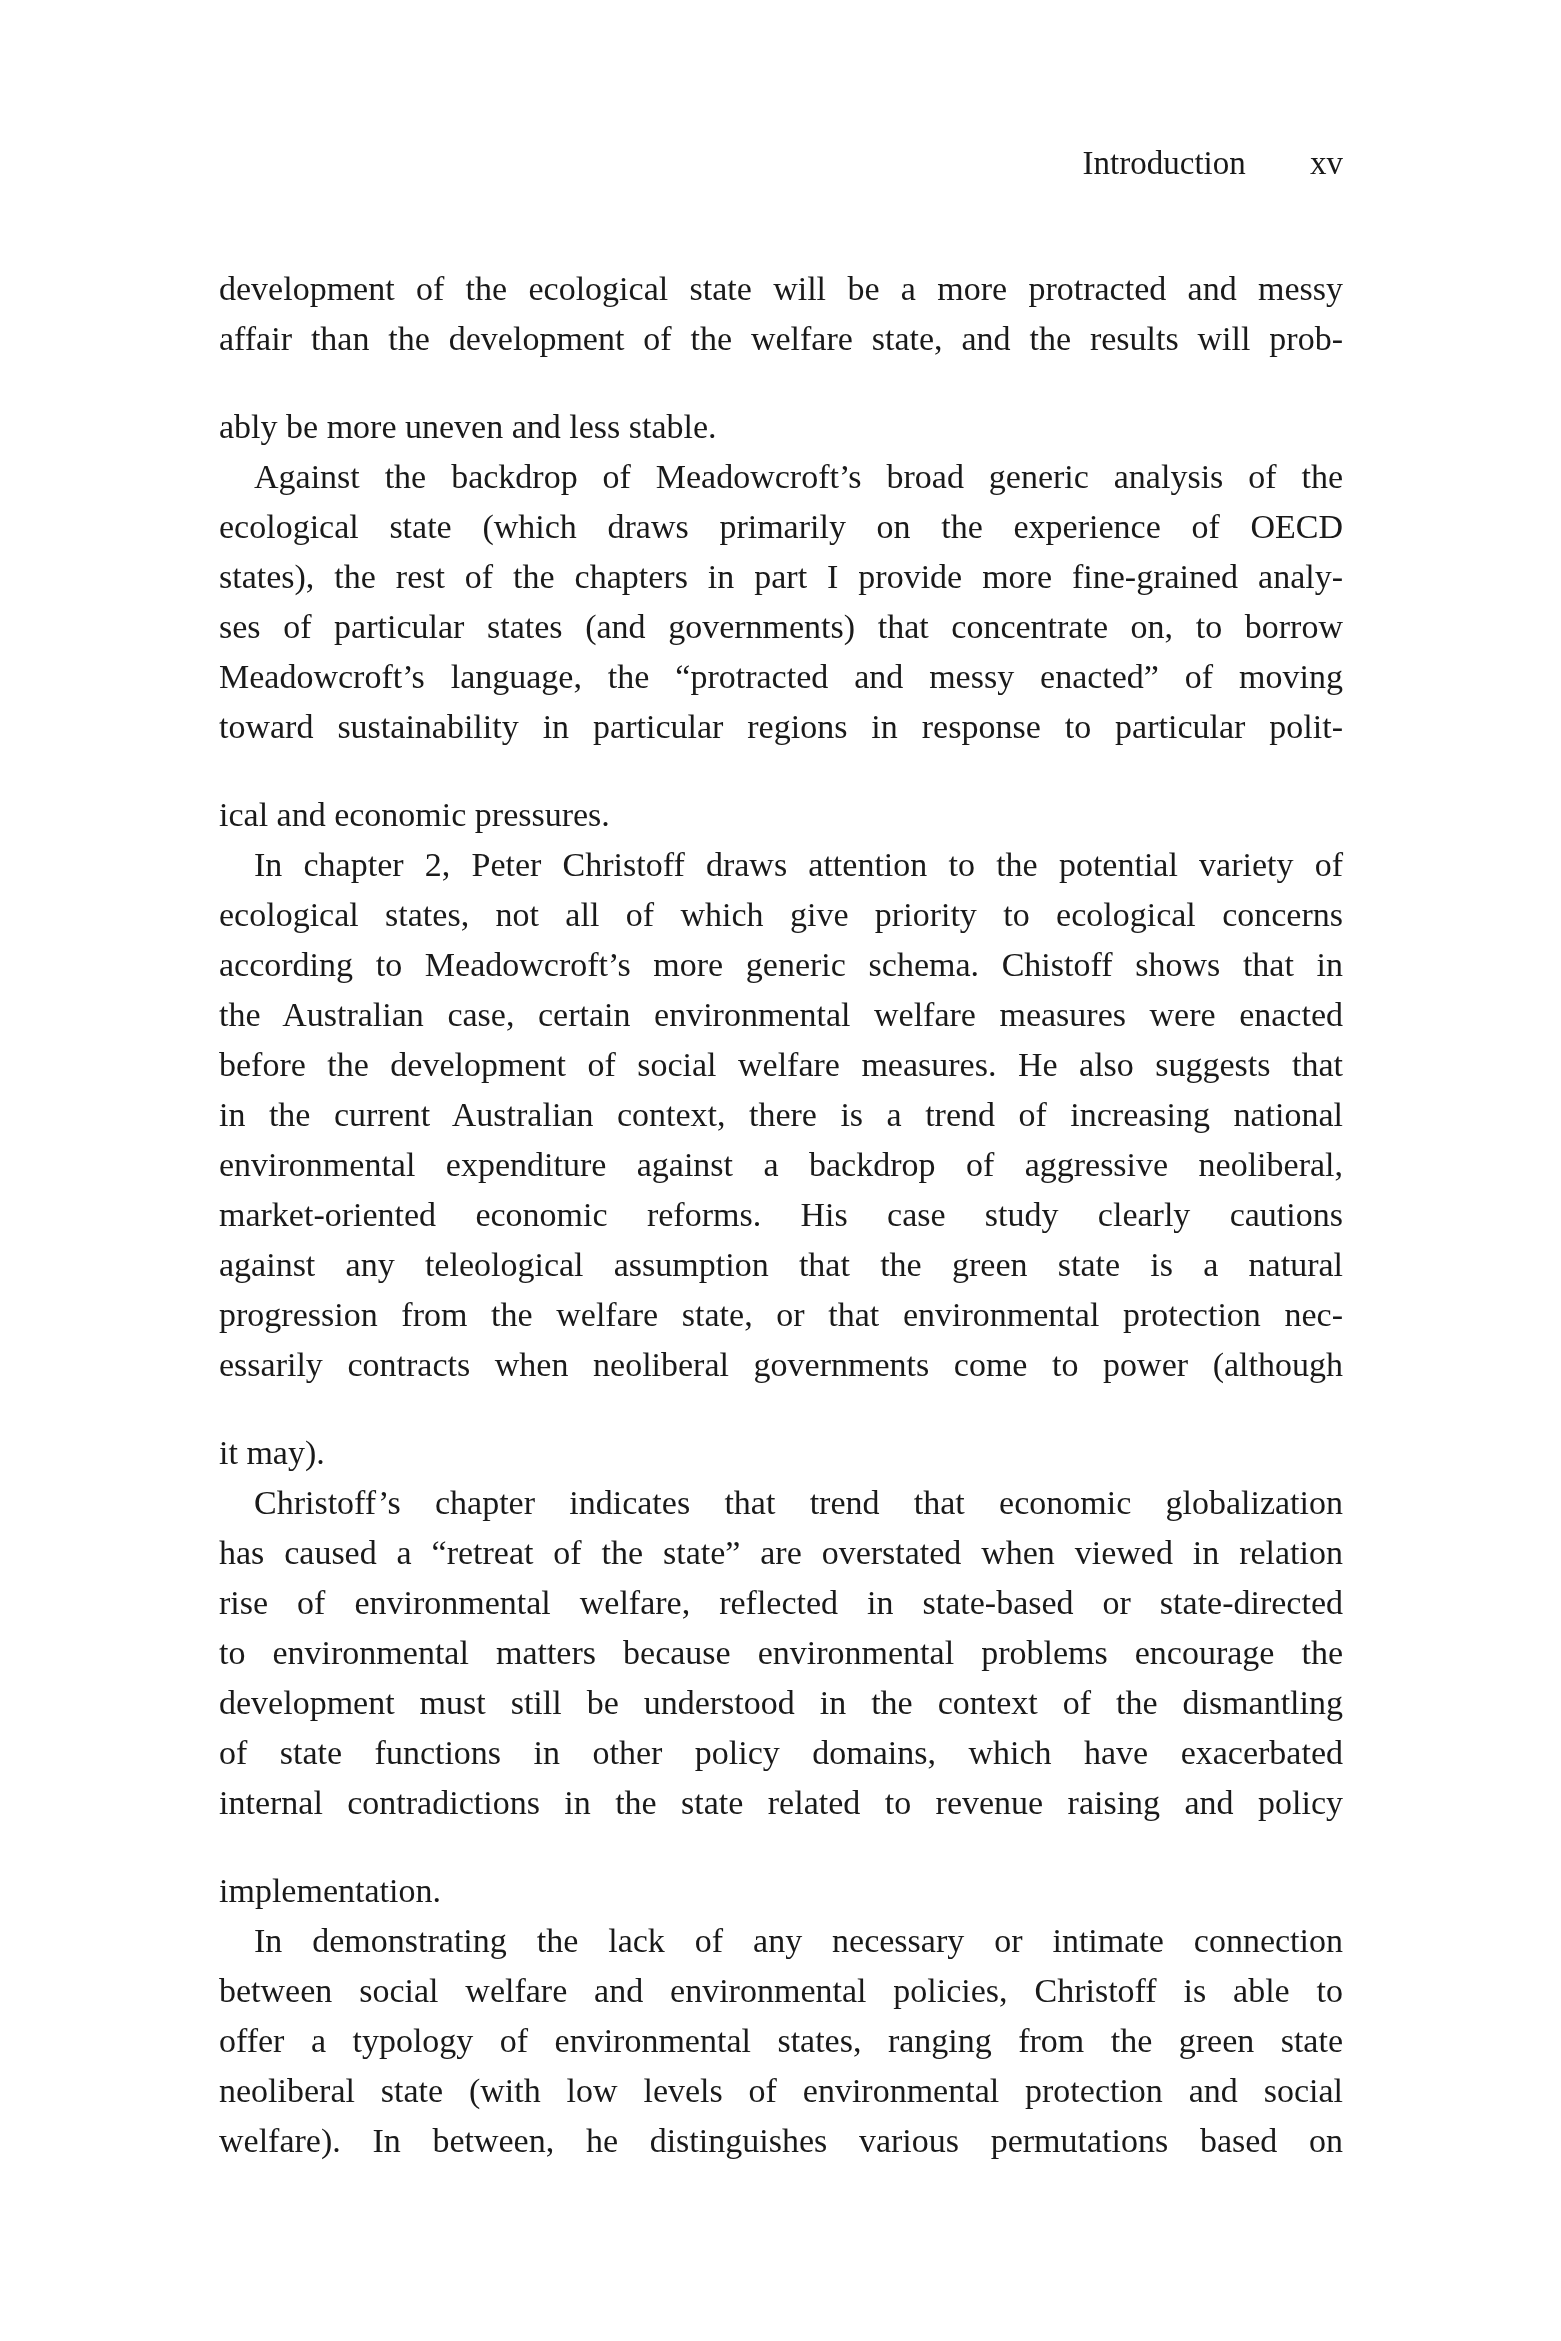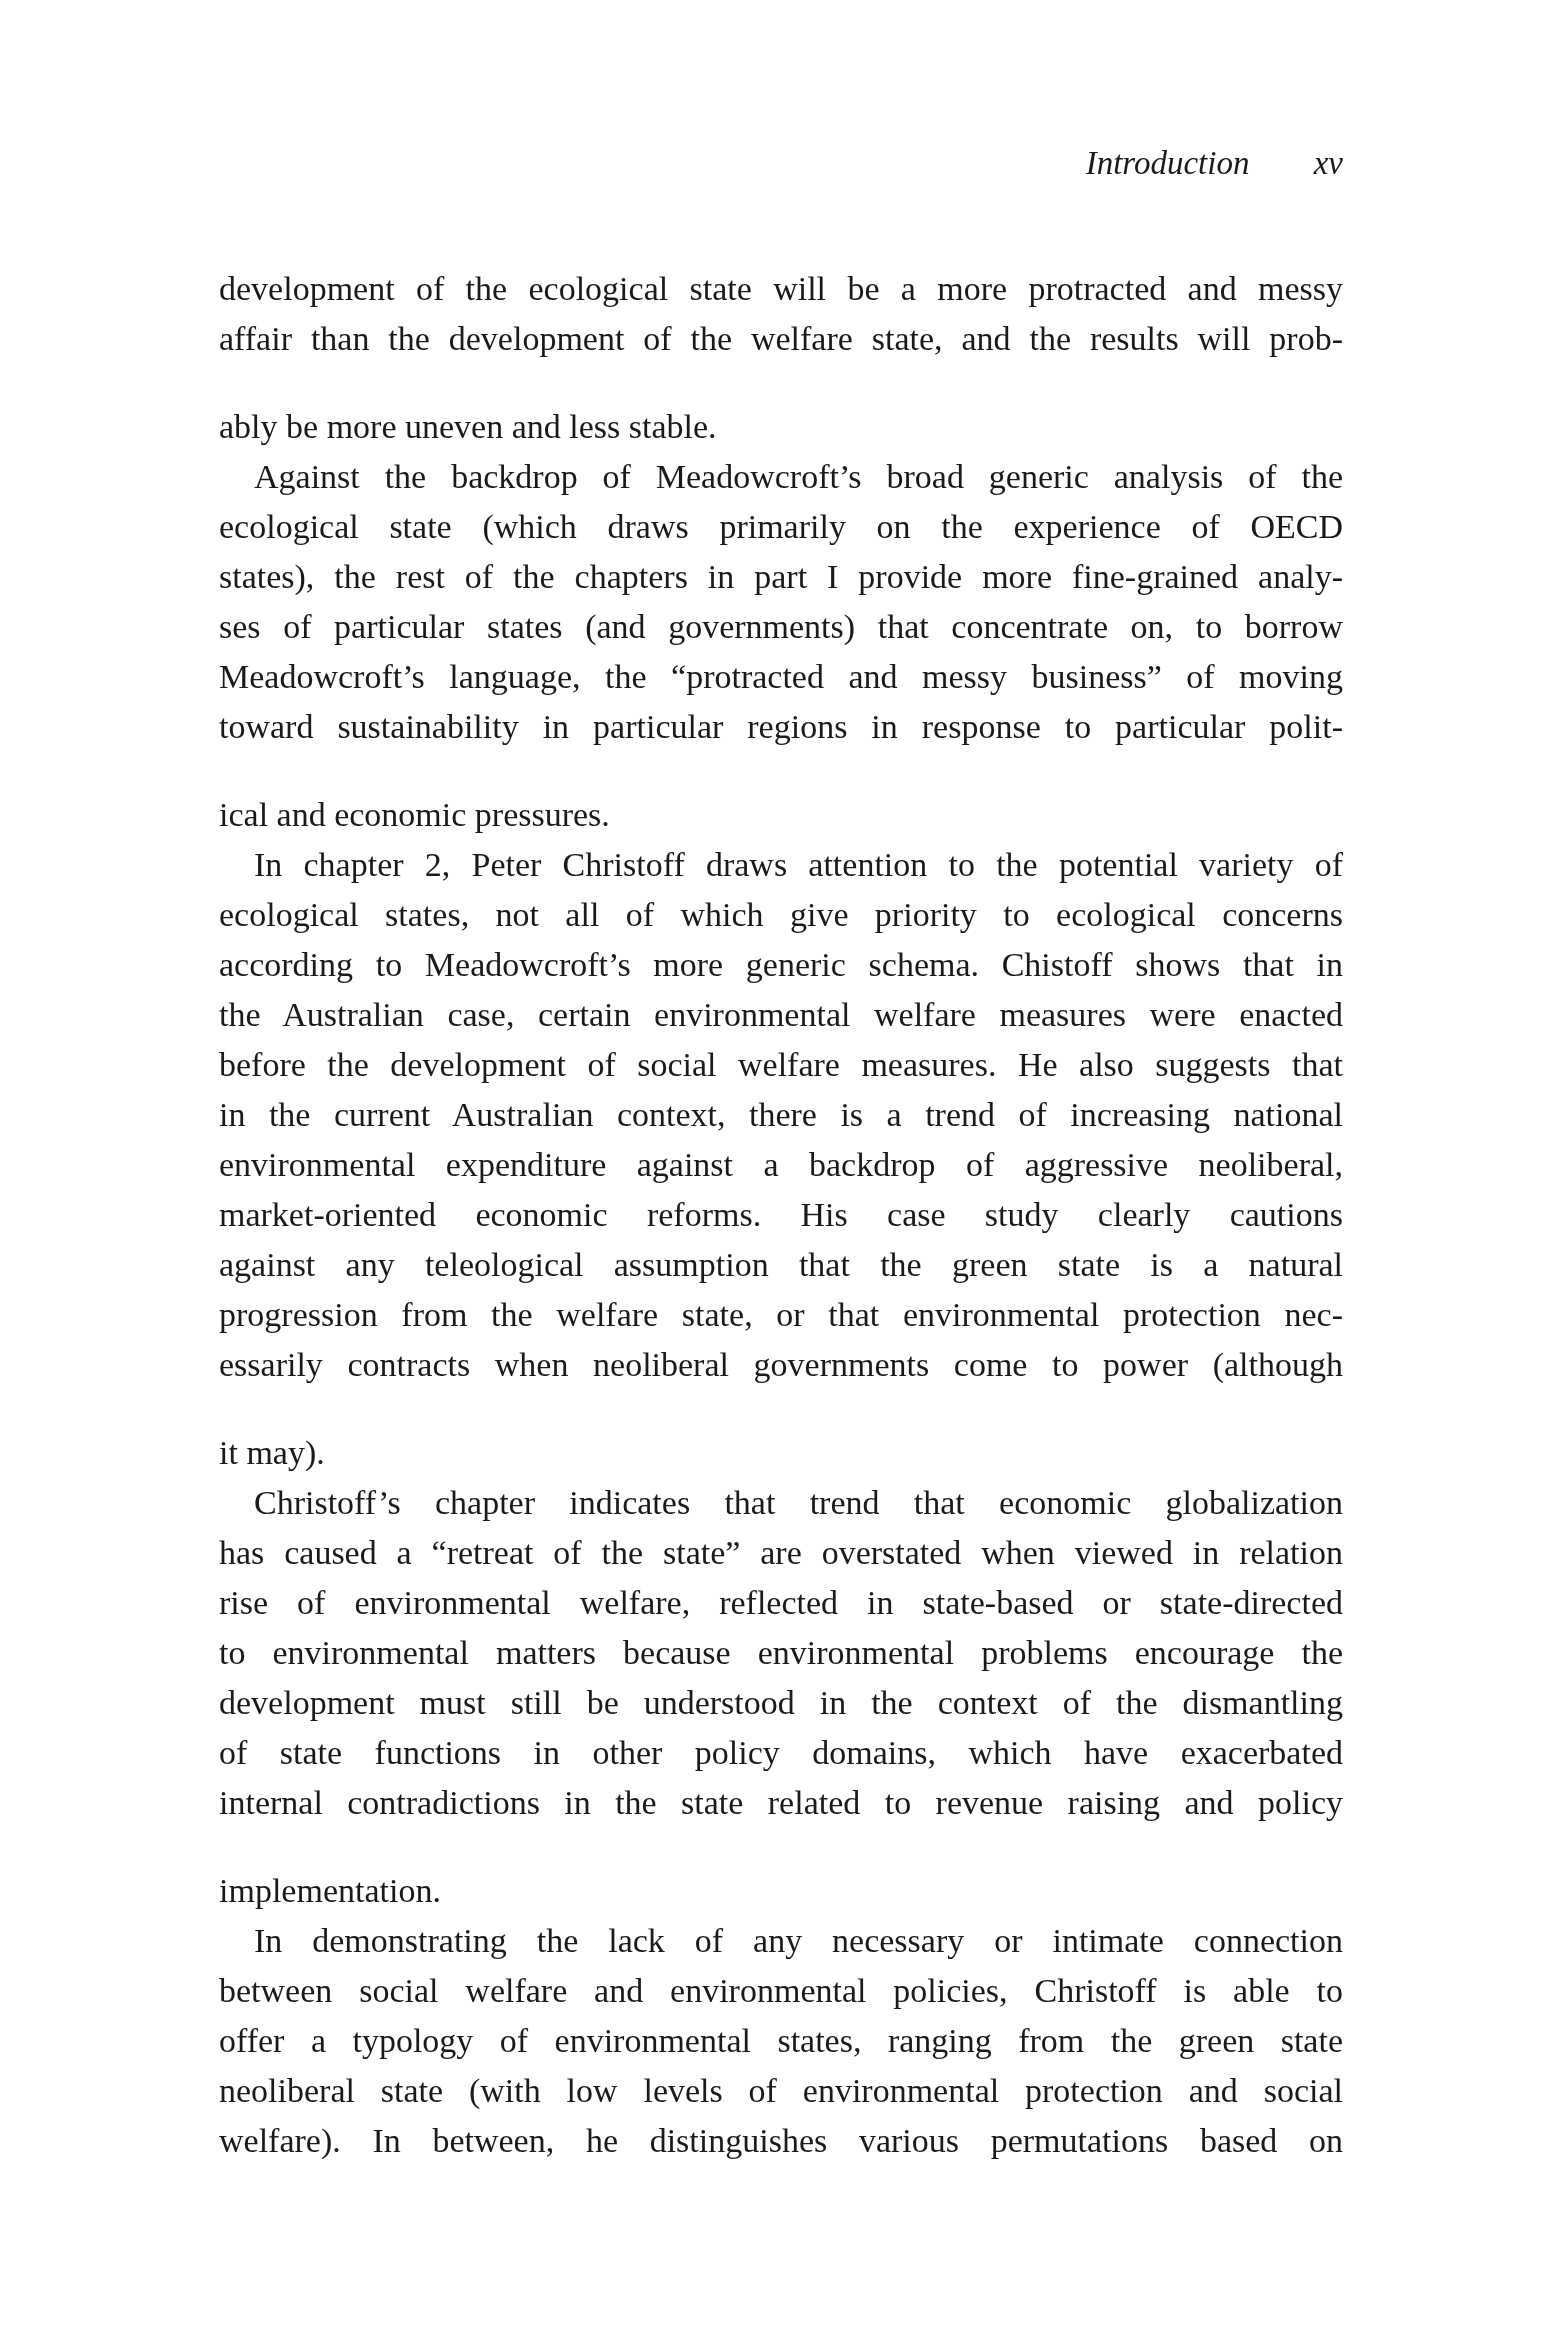--- a/index.html
+++ b/index.html
@@ -14,21 +14,20 @@
       overflow: hidden;
       color: #1a1a1a;
       font-family: "Liberation Serif", "DejaVu Serif", serif;
     }
     .running-head {
       position: absolute;
       top: 139px;
       left: 219px;
       width: 1124px;
       height: 49px;
-      font-style: italic;
       font-size: 33px;
       line-height: 49px;
       text-align: right;
     }
     .running-head .title {
       margin-right: 56px;
     }
     .body-text {
       position: absolute;
       top: 264px;
@@ -71,21 +70,21 @@
     <span class="line">development of the ecological state will be a more protracted and messy</span>
     <span class="line">affair than the development of the welfare state, and the results will prob-</span>
     <span class="line last">ably be more uneven and less stable.</span>
   </div>
 
   <div class="para">
     <span class="line indent">Against the backdrop of Meadowcroft’s broad generic analysis of the</span>
     <span class="line">ecological state (which draws primarily on the experience of OECD</span>
     <span class="line">states), the rest of the chapters in part I provide more fine-grained analy-</span>
     <span class="line">ses of particular states (and governments) that concentrate on, to borrow</span>
-    <span class="line">Meadowcroft’s language, the “protracted and messy business” of moving</span>
+    <span class="line">Meadowcroft’s language, the “protracted and messy enacted” of moving</span>
     <span class="line">toward sustainability in particular regions in response to particular polit-</span>
     <span class="line last">ical and economic pressures.</span>
   </div>
 
   <div class="para">
     <span class="line indent">In chapter 2, Peter Christoff draws attention to the potential variety of</span>
     <span class="line">ecological states, not all of which give priority to ecological concerns</span>
     <span class="line">according to Meadowcroft’s more generic schema. Chistoff shows that in</span>
     <span class="line">the Australian case, certain environmental welfare measures were enacted</span>
     <span class="line">before the development of social welfare measures. He also suggests that</span>

